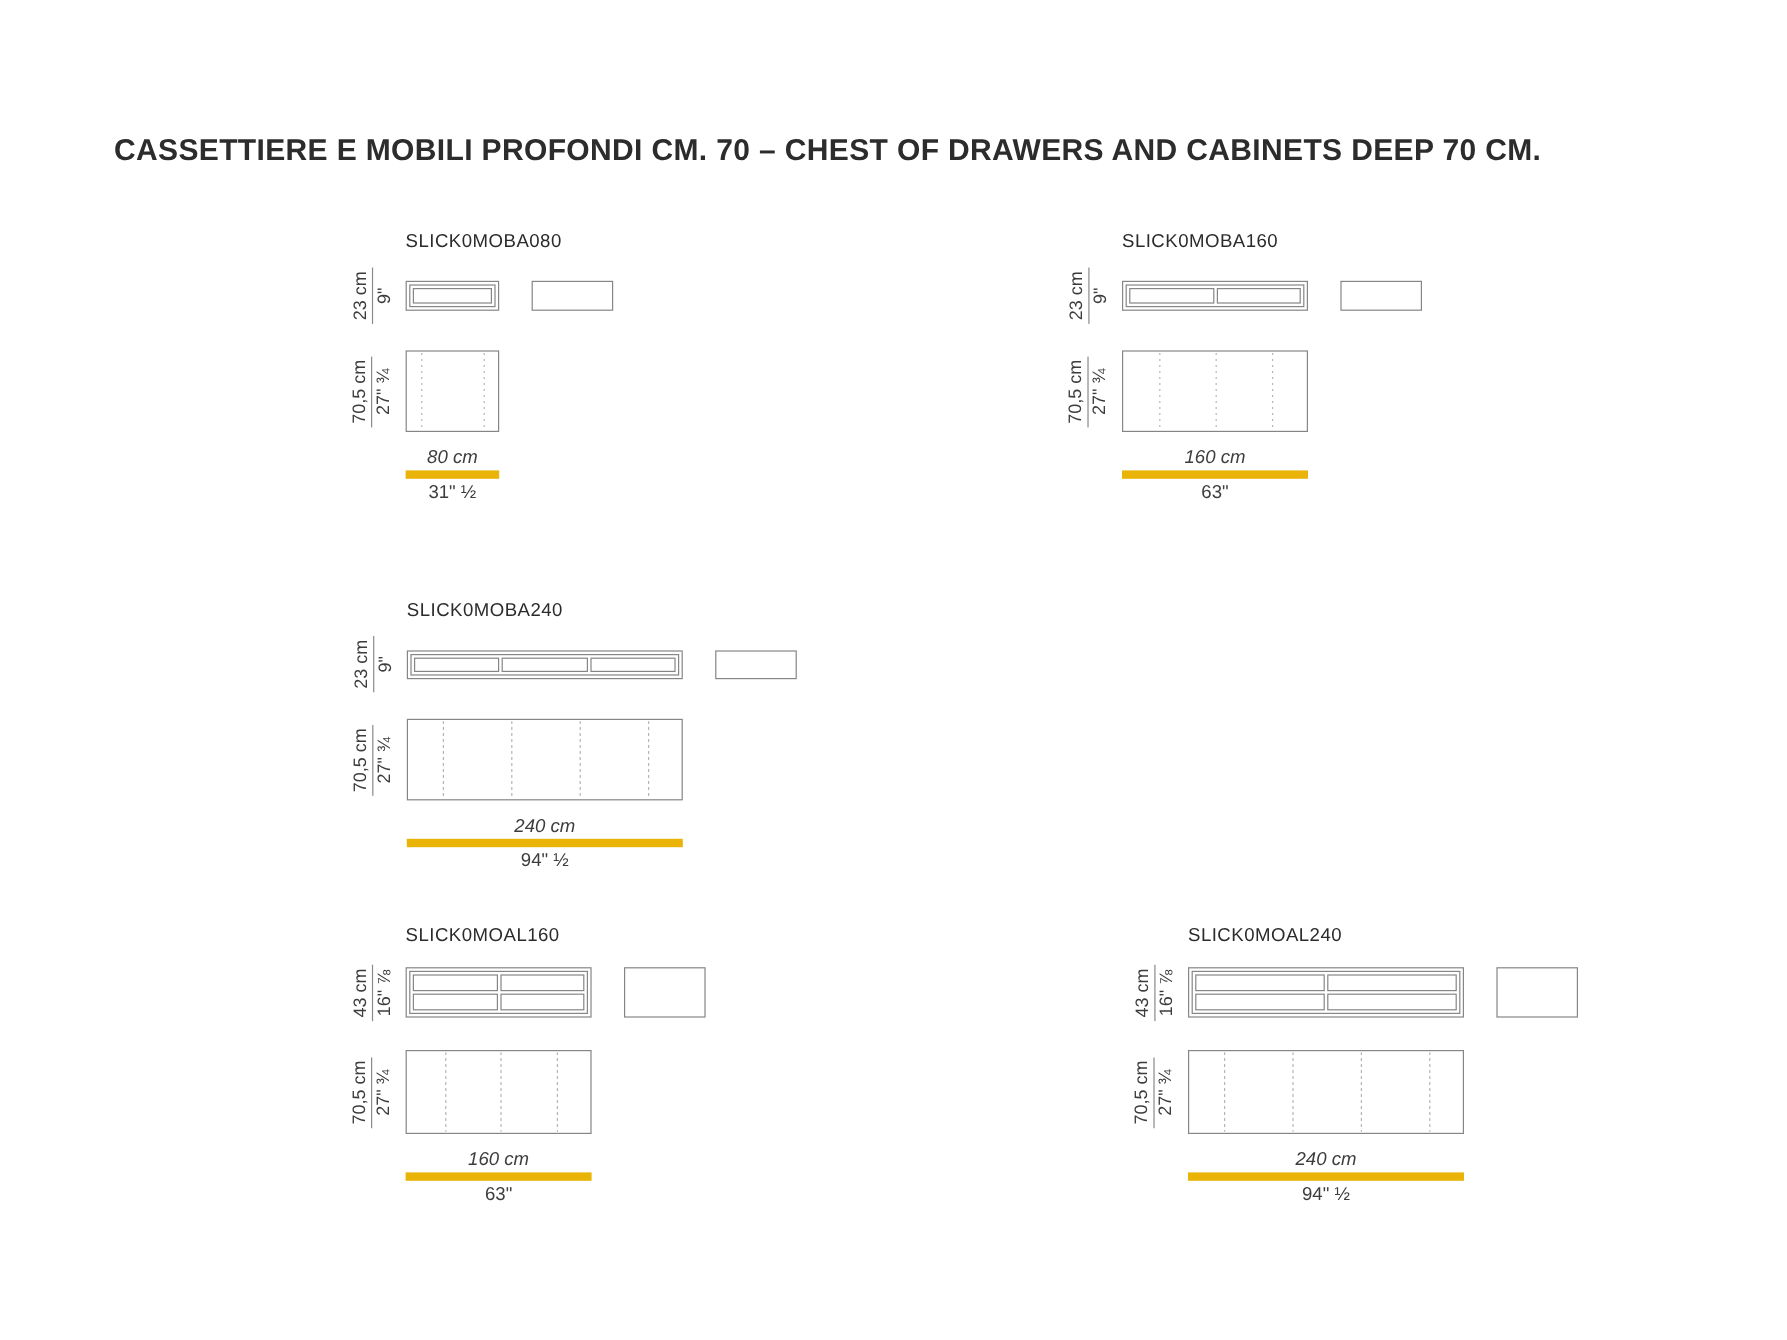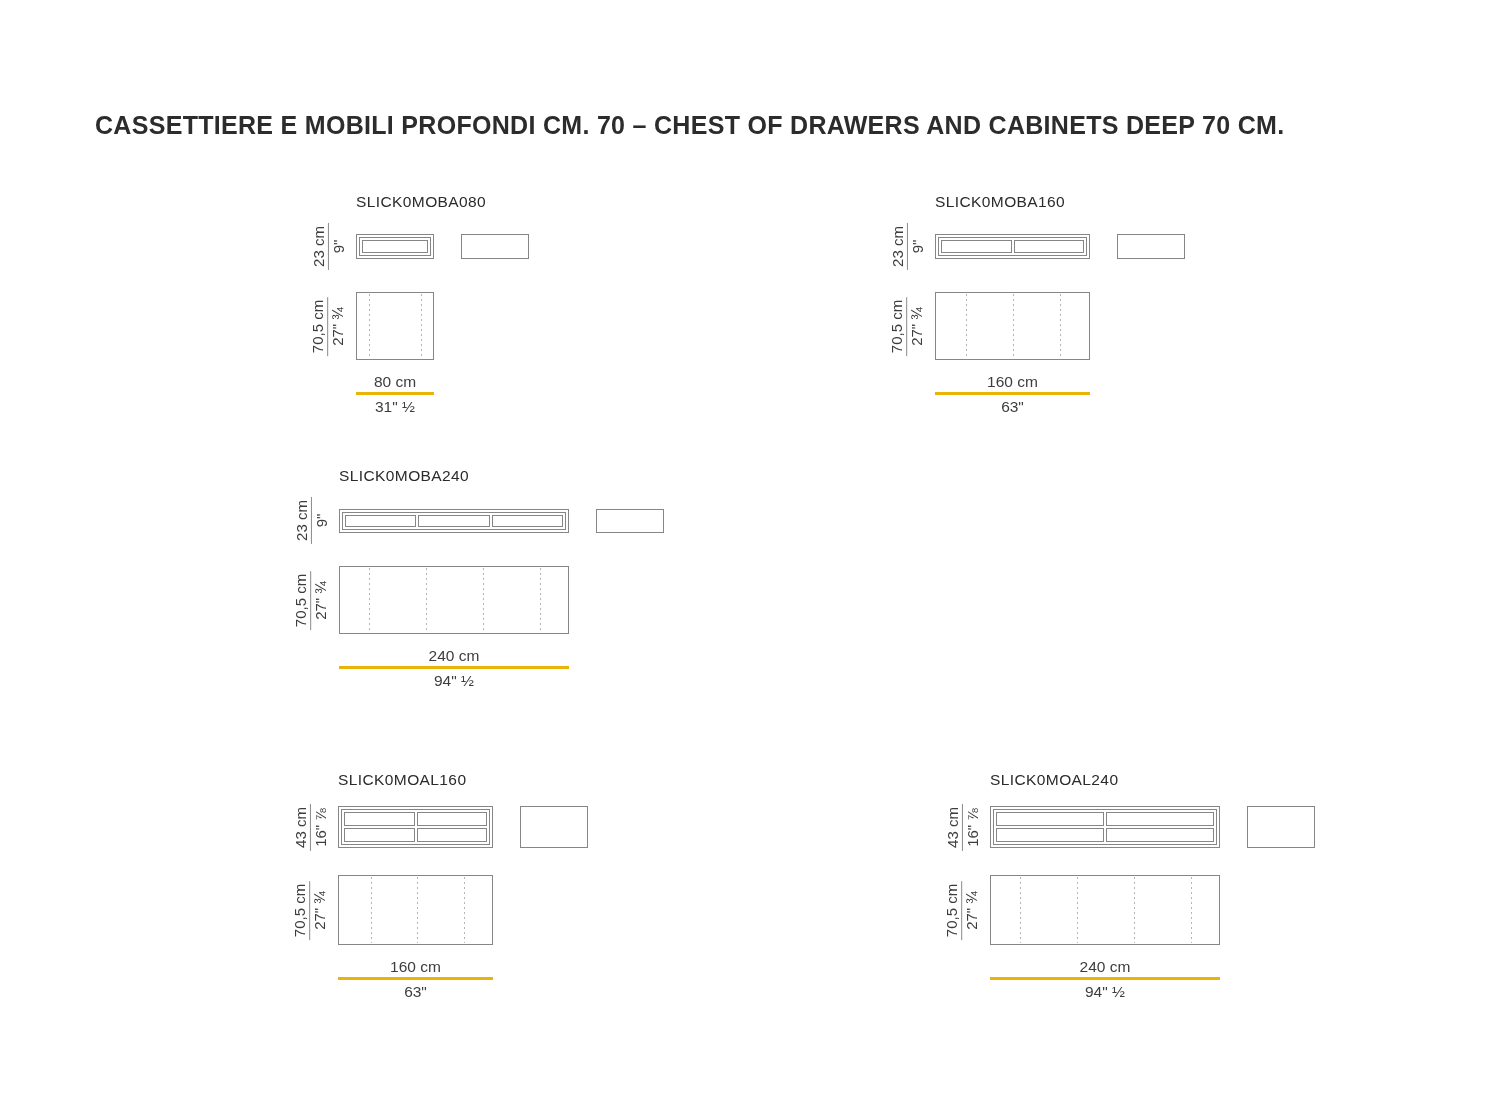--- a/index.html
+++ b/index.html
@@ -84,31 +84,31 @@
     background-image: repeating-linear-gradient(to bottom, #b5b5b5 0 2px, transparent 2px 5px);
   }
   .wdim {
     margin-left: 56px;
     margin-top: 13px;
     text-align: center;
     font-size: 15.5px;
     line-height: 17px;
     color: #3d3d3d;
   }
-  .wdim .top { display: block; border-bottom: 3px solid #eab308; padding-bottom: 2px; }
+  .wdim .top { display: block; border-bottom: 7px solid #eab308; padding-bottom: 2px; font-style: italic; }
   .wdim .bot { display: block; padding-top: 3px; }
 </style>
 </head>
 <body>
 
 <div>
 
   <div class="page-title">CASSETTIERE E MOBILI PROFONDI CM. 70 – CHEST OF DRAWERS AND CABINETS DEEP 70 CM.</div>
 
-  <div class="diagram" style="left:300px; top:193px;">
+  <div class="diagram" style="left:282px; top:193px;">
     <div class="d-label">SLICK0MOBA080</div>
     <div class="vrow">
       <div class="dimcol">
         <div class="vdim">
           <span class="top">23 cm</span>
           <span class="bot">9"</span>
         </div>
       </div>
       <div class="front" style="width:78px; height:25px;">
         <div class="front-inner" style="grid-template-columns: repeat(1, 1fr); grid-template-rows: repeat(1, 1fr);">
@@ -164,21 +164,21 @@
           <div class="plan-line" style="left: 50.5%;"></div>
           <div class="plan-line" style="left: 81%;"></div>
         </div>
     </div>
     <div class="wdim" style="width:155px;">
       <span class="top">160 cm</span>
       <span class="bot">63"</span>
     </div>
   </div>
 
-  <div class="diagram" style="left:283px; top:467px;">
+  <div class="diagram" style="left:283px; top:500px;">
     <div class="d-label">SLICK0MOBA240</div>
     <div class="vrow">
       <div class="dimcol">
         <div class="vdim">
           <span class="top">23 cm</span>
           <span class="bot">9"</span>
         </div>
       </div>
       <div class="front" style="width:230px; height:24px;">
         <div class="front-inner" style="grid-template-columns: repeat(3, 1fr); grid-template-rows: repeat(1, 1fr);">

